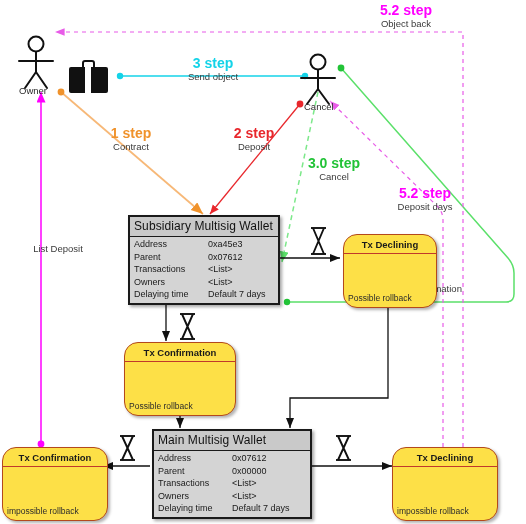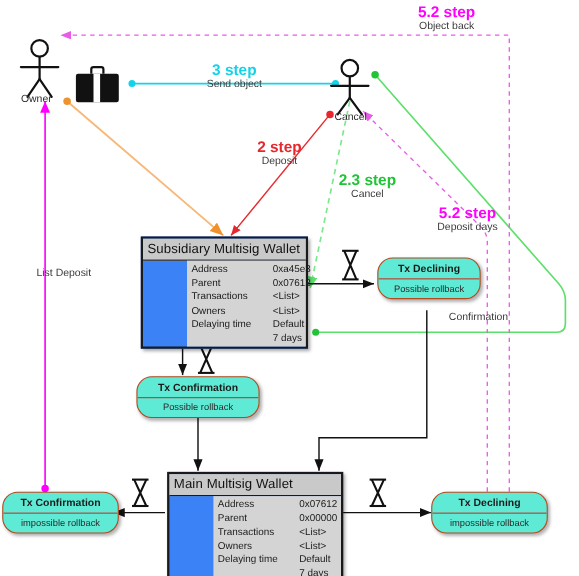--- a/index.html
+++ b/index.html
@@ -10,35 +10,35 @@
 
   
   .steplabel{position:absolute;text-align:center;line-height:1.05;white-space:nowrap;}
   .steplabel .t{font-size:14px;font-weight:bold;display:block;}
   .steplabel .s{font-size:9.5px;font-weight:normal;color:#3a3a3a;display:block;margin-top:1px;}
 
   
   .actorlbl{position:absolute;font-size:9.5px;color:#2b2b2b;white-space:nowrap;}
 
   
-  .wallet{position:absolute;border:2px solid #1a1a1a;background:#3b82f6;
+  .wallet{position:absolute;border:2px solid #1a1a1a;background:#4c1d95;
           box-shadow:2px 2px 3px rgba(0,0,0,.35);}
   .wallet .whead{background:#c9c9c9;border-bottom:1px solid #1a1a1a;
           font-size:12px;color:#111;padding:2px 4px 3px 4px;letter-spacing:.1px;}
-  .wallet .wbody{background:#d4d4d4;padding:1px 0 2px 0;margin-left:40px;}
+  .wallet .wbody{background:#d4d4d4;padding:1px 0 2px 0;}
   .wrow{display:flex;font-size:9px;color:#1a1a1a;line-height:12.5px;padding:0 4px;}
   .wrow .k{width:74px;flex:0 0 74px;}
   .wrow .v{flex:1 1 auto;}
 
   
-  .pill{position:absolute;background:#5eead4;border:1.6px solid #b3491d;
+  .pill{position:absolute;background:#fde047;border:1.6px solid #b3491d;
         border-radius:14px;box-shadow:2px 2px 3px rgba(0,0,0,.3);overflow:hidden;}
   .pill .ptitle{font-size:9.5px;font-weight:bold;color:#1a1a1a;text-align:center;
         padding:4px 4px 3px 4px;border-bottom:1.4px solid #c0392b;}
-  .pill .psub{font-size:8.5px;color:#2b2b2b;text-align:center;padding:3px 4px 4px 4px;}
+  .pill .psub{font-size:8.5px;color:#2b2b2b;padding:3px 4px 4px 4px;margin-top:36px;}
 </style>
 </head>
 <body>
 
 <div id="canvas">
 
   <svg class="layer">
     <defs>
       <marker id="ah-black" markerWidth="9" markerHeight="9" refX="8" refY="3.2" orient="auto">
         <path d="M0,0 L8,3.2 L0,6.4 z" fill="#111"></path>
@@ -166,37 +166,41 @@
     <g stroke="#111" stroke-width="1.9" fill="none">
       <line x1="336" y1="436" x2="351" y2="436"></line>
       <line x1="336" y1="460" x2="351" y2="460"></line>
       <path d="M338,436 L349,460 M349,436 L338,460"></path>
     </g>
   </svg>
 
   <div class="actorlbl" style="left:19px;top:85px;">Owner</div>
   <div class="actorlbl" style="left:304px;top:101px;">Cancel</div>
 
+  <div class="steplabel" style="left:85px;top:126px;width:92px;">
+    <span class="t" style="color:#F0922B">1 step</span>
+    <span class="s">Contract</span>
+  </div>
 
   <div class="steplabel" style="left:208px;top:126px;width:92px;">
     <span class="t" style="color:#E8272C">2 step</span>
     <span class="s">Deposit</span>
   </div>
 
   <div class="steplabel" style="left:167px;top:56px;width:92px;">
     <span class="t" style="color:#14D3E8">3 step</span>
     <span class="s">Send object</span>
   </div>
 
   <div class="steplabel" style="left:385px;top:283px;width:100px;">
     <span class="s">Confirmation</span>
   </div>
 
   <div class="steplabel" style="left:288px;top:156px;width:92px;">
-    <span class="t" style="color:#22C337">2.3 step</span>
+    <span class="t" style="color:#22C337">3.0 step</span>
     <span class="s">Cancel</span>
   </div>
 
   <div class="steplabel" style="left:8px;top:243px;width:100px;">
     <span class="s">List Deposit</span>
   </div>
 
   <div class="steplabel" style="left:356px;top:3px;width:100px;">
     <span class="t" style="color:#FF00FF">5.2 step</span>
     <span class="s">Object back</span>

